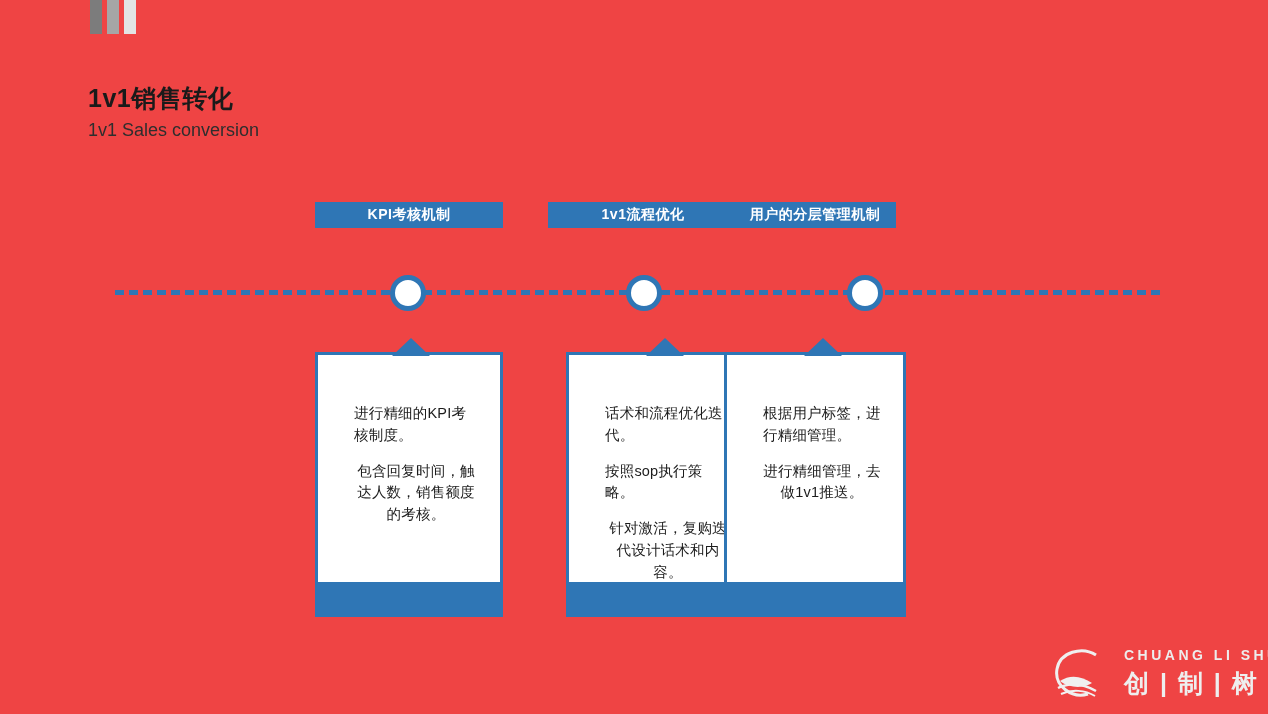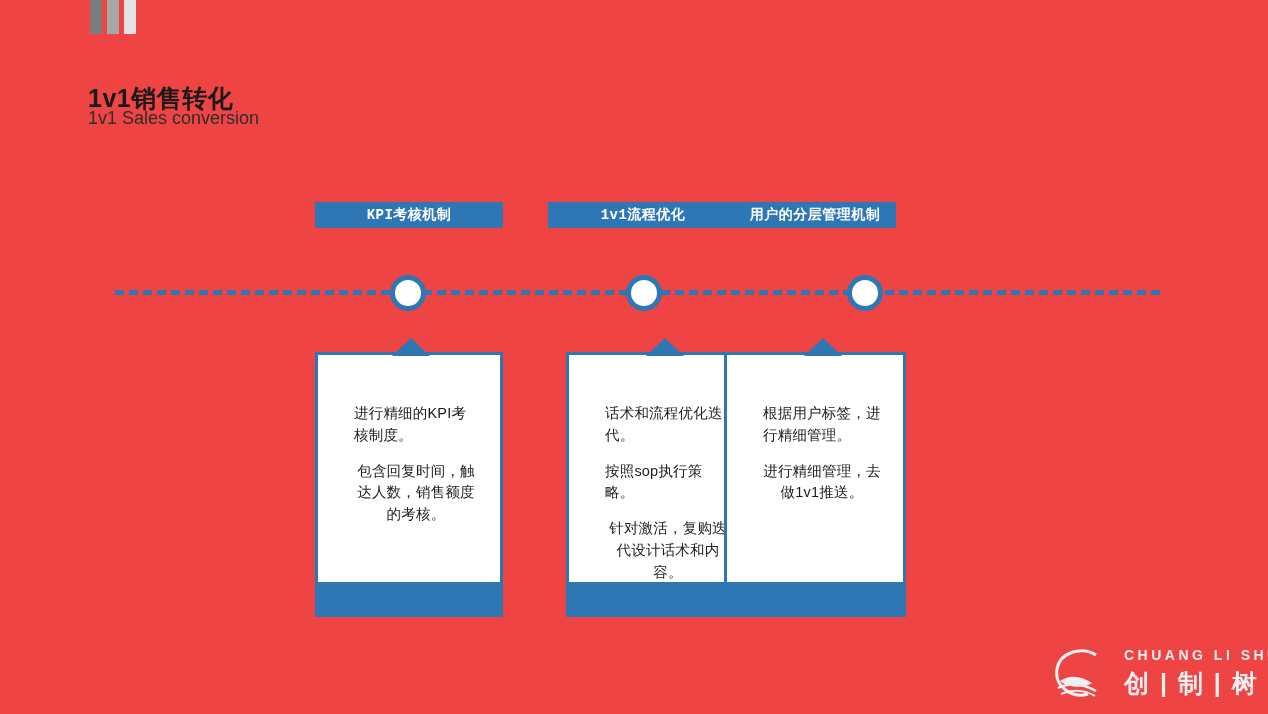--- a/index.html
+++ b/index.html
@@ -46,21 +46,21 @@
     top: 82px;
     font-size: 25px;
     font-weight: 700;
     letter-spacing: 0.5px;
     color: #1a1a1a;
     white-space: nowrap;
   }
   .title-en {
     position: absolute;
     left: 88px;
-    top: 108px;
+    top: 120px;
     font-size: 18px;
     font-weight: 400;
     color: #2e2e2e;
     white-space: nowrap;
   }
 
   
   .timeline-line {
     position: absolute;
     left: 115px;
@@ -89,21 +89,20 @@
     height: 26px;
     background: #2f76b5;
     color: #ffffff;
     font-size: 14px;
     font-weight: 700;
     display: flex;
     align-items: center;
     justify-content: center;
     letter-spacing: 0.5px;
     white-space: nowrap;
-    font-family: Liberation Mono, monospace;
   }
 
   
   .card {
     position: absolute;
     top: 352px;
     box-sizing: border-box;
     border: 3px solid #2f76b5;
     background: #ffffff;
   }

